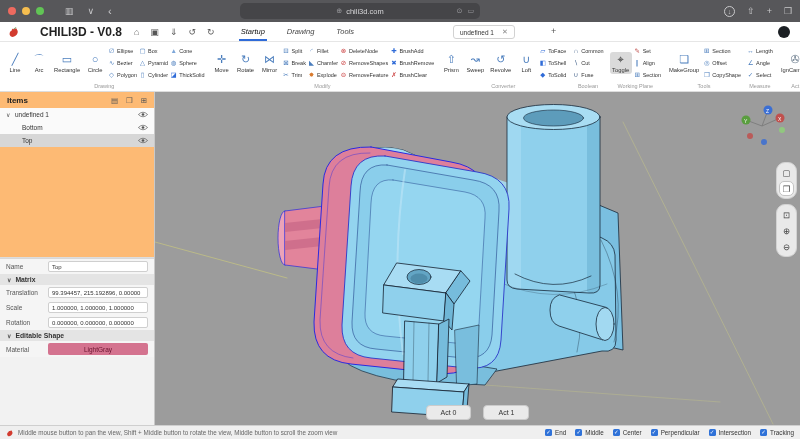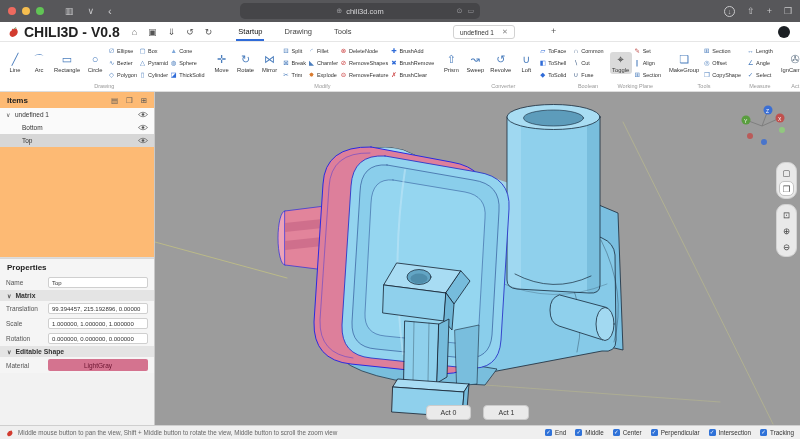--- a/index.html
+++ b/index.html
@@ -12,24 +12,24 @@
   .browser-bar{position:absolute;top:0;left:0;right:0;height:22px;background:#57575a;display:flex;align-items:center;padding:0 8px;}
   .traffic{display:flex;gap:6px;margin-right:14px;}
   .traffic span{width:8px;height:8px;border-radius:50%;display:block;}
   .t-red{background:#ee6a5f;} .t-yellow{background:#f5bd4f;} .t-green{background:#61c455;}
   .bicon{color:#c9c9cb;font-size:9px;margin:0 7px;line-height:22px;}
   .addr-pill{position:absolute;left:240px;top:3px;width:240px;height:16px;background:#454548;border-radius:5px;display:flex;align-items:center;justify-content:center;gap:4px;color:#d6d6d8;font-size:7.5px;}
   .addr-side{position:absolute;right:6px;display:flex;gap:5px;color:#9a9a9e;font-size:7px;}
   .br-right{position:absolute;right:8px;top:0;height:22px;display:flex;align-items:center;gap:12px;color:#c9c9cb;font-size:9px;}
   
   .app-header{position:absolute;top:22px;left:0;right:0;height:20px;background:#fff;border-bottom:1px solid #e6e6e6;display:flex;align-items:center;padding:0 8px;}
-  .app-title{font-size:14px;font-weight:bold;color:#222;margin:0 6px 0 4px;white-space:nowrap;text-align:center;}
+  .app-title{font-size:12px;font-weight:bold;color:#222;margin:0 6px 0 20px;white-space:nowrap;text-align:center;}
   .hicons{display:flex;gap:11px;color:#555;font-size:9px;margin-left:6px;}
   .apptabs{display:flex;gap:18px;margin-left:24px;}
-  .apptab{font-size:7.5px;color:#444;padding:4px 2px 3px;cursor:default;}
+  .apptab{font-size:7.5px;color:#444;padding:4px 2px 3px;cursor:default;font-style:italic;}
   .apptab.active{color:#111;border-bottom:2px solid #2f6bd8;}
   .doc-tab{position:absolute;left:453px;top:3px;height:14px;display:flex;align-items:center;gap:8px;border:1px solid #d2d2d2;border-radius:3px;padding:0 6px;font-size:6.5px;color:#333;background:#fff;}
   .doc-tab .x{color:#888;font-size:7px;}
   .doc-plus{position:absolute;left:551px;top:4px;font-size:9px;color:#555;}
   .gh{position:absolute;right:10px;top:4px;width:12px;height:12px;border-radius:50%;background:#1b1f23;}
   
   .ribbon{position:absolute;top:42px;left:0;right:0;height:50px;background:#fff;border-bottom:1px solid #ddd;display:flex;align-items:stretch;padding:1px 2px 0;white-space:nowrap;overflow:hidden;}
   .rgroup{display:flex;flex-direction:column;padding:0 2px;}
   .rgroup-content{display:flex;flex:1;align-items:center;gap:2px;}
   .rgroup-label{font-size:5.5px;color:#999;text-align:center;padding:1px 0 2px;}
@@ -448,23 +448,20 @@
               <span class="eye">
                 <svg viewBox="0 0 24 16" width="10" height="7">
                   <path d="M1 8 Q12 -3 23 8 Q12 19 1 8 Z" fill="none" stroke="#555" stroke-width="1.6"></path>
                   <circle cx="12" cy="8" r="3.2" fill="#555"></circle>
                 </svg>
               </span>
             </div>
           </div>
       </div>
       <div class="props-panel">
-        <div class="panel-header">
-          <span class="panel-title">Properties</span>
-        </div>
         <div class="prow">
           <span class="plabel">Name</span>
           <input class="pinput" value="Top" style="">
         </div>
         <div class="sect-header">
           <span class="caret">∨</span>
           <span>Matrix</span>
         </div>
         <div class="prow">
           <span class="plabel">Translation</span>

